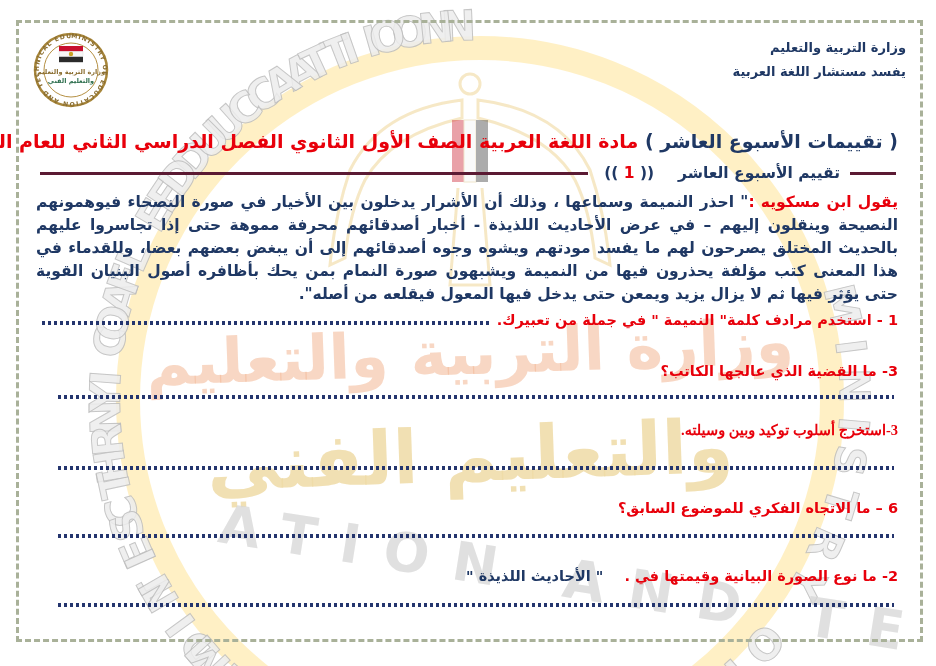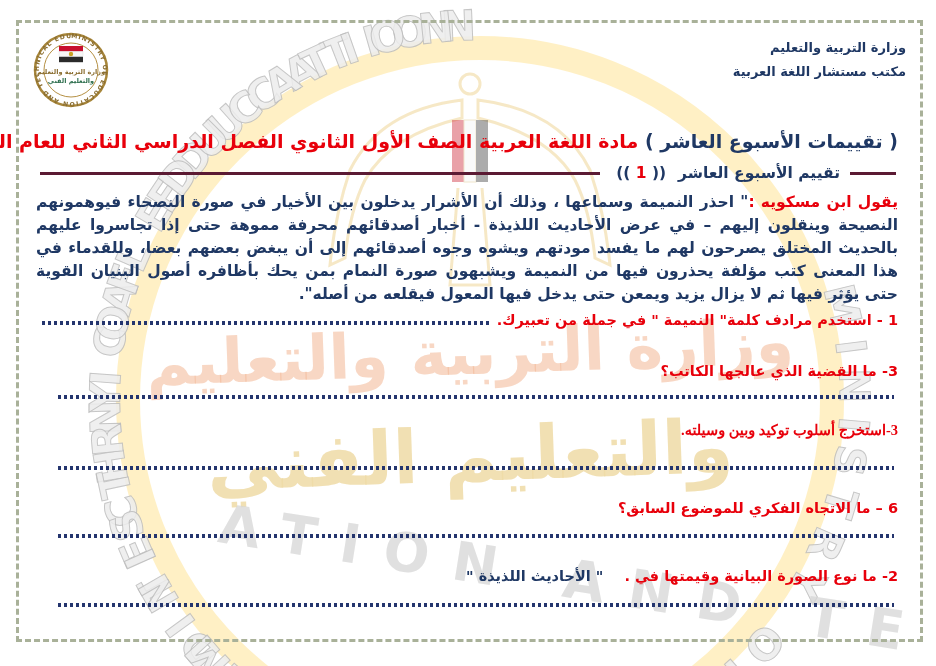--- a/index.html
+++ b/index.html
@@ -49,21 +49,21 @@
   }
   .title1 .tag{color:var(--navy);}
   .title2{
     position:absolute;top:164px;left:40px;right:40px;z-index:3;
     direction:rtl;display:flex;align-items:center;
     font-weight:bold;font-size:15.5px;color:var(--navy);
   }
   .title2 .hr{height:3px;background:var(--maroon);}
   .title2 .hr-short{width:46px;margin-left:10px;}
   .title2 .hr-long{flex:1;margin-right:10px;}
-  .title2 .week{margin-left:12px;}
+  .title2 .week{margin-left:24px;}
   .num-group{color:var(--navy);margin-left:6px;}
   .num-group .num{color:var(--red);}
   
   .passage{
     position:absolute;top:191px;left:36px;right:38px;z-index:3;
     direction:rtl;text-align:justify;
     font-weight:bold;font-size:15.5px;line-height:23px;color:var(--navy);
   }
   .passage .author{
     color:var(--red);text-underline-offset:3px;
@@ -139,21 +139,21 @@
     <rect x="29" y="21.4" width="24" height="5.4" fill="#f7f7f7" stroke="#cccccc" stroke-width="0.3"></rect>
     <rect x="29" y="26.8" width="24" height="5.4" fill="#2b2b2b"></rect>
     <circle cx="41" cy="24" r="2.2" fill="#c9a227"></circle>
   </g>
   <text x="41" y="44" text-anchor="middle" font-size="6.5" font-weight="bold" fill="#8a6d2f" direction="rtl">وزارة التربية والتعليم</text>
   <text x="41" y="53" text-anchor="middle" font-size="6.5" font-weight="bold" fill="#2e6f4e" direction="rtl">والتعليم الفني</text>
 </svg>
 
 <div class="ministry-text">
   <div>وزارة التربية والتعليم</div>
-  <div>مكتب مستشار اللغة العربية</div>
+  <div>يفسد مستشار اللغة العربية</div>
 </div>
 
 <div class="title1">
   <span class="tag">( تقييمات الأسبوع العاشر )</span>
   <span> </span>
   <span>مادة اللغة العربية الصف الأول الثانوي الفصل الدراسي الثاني للعام الدراسي ٢٠٢٥/٢٠٢٤</span>
 </div>
 
 <div class="title2">
   <div class="hr hr-short"></div>

